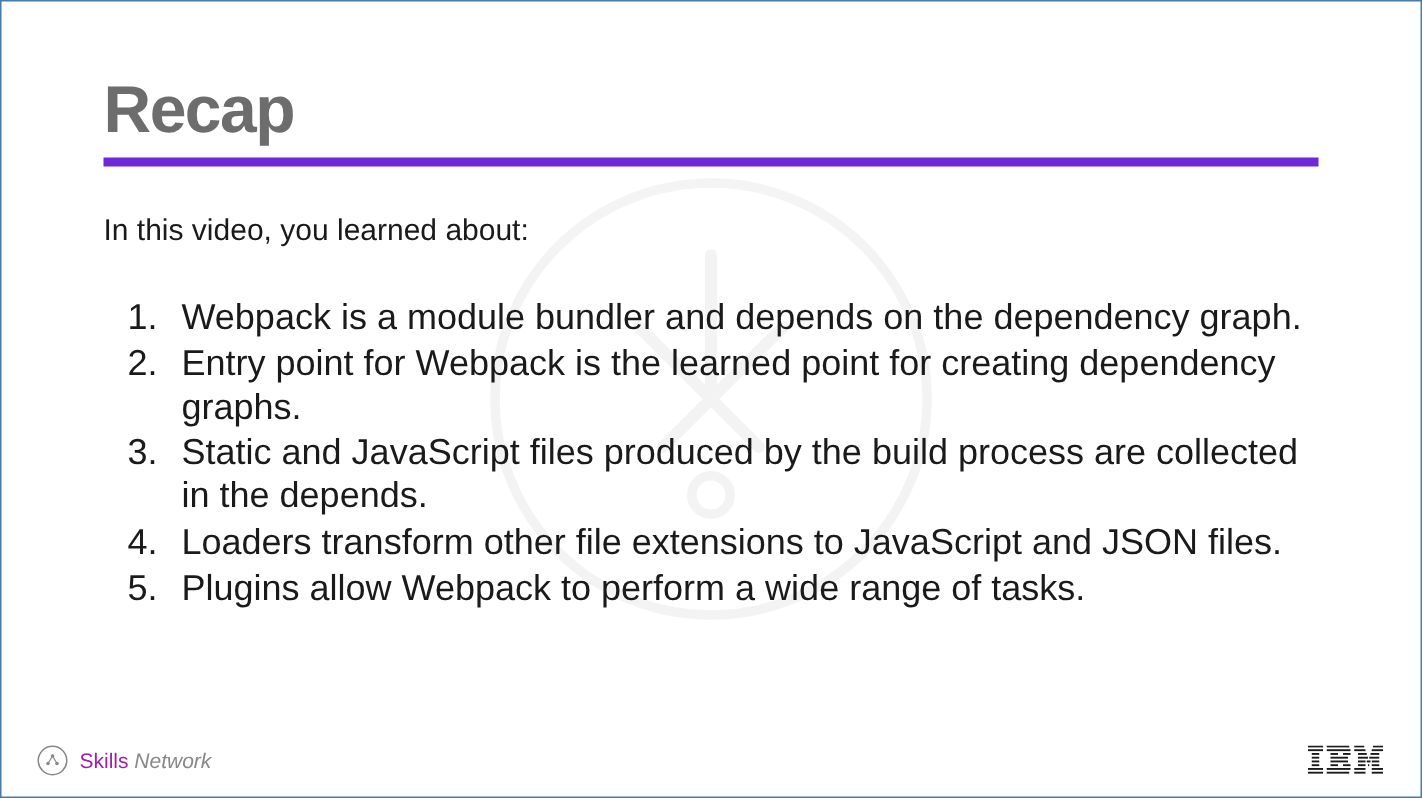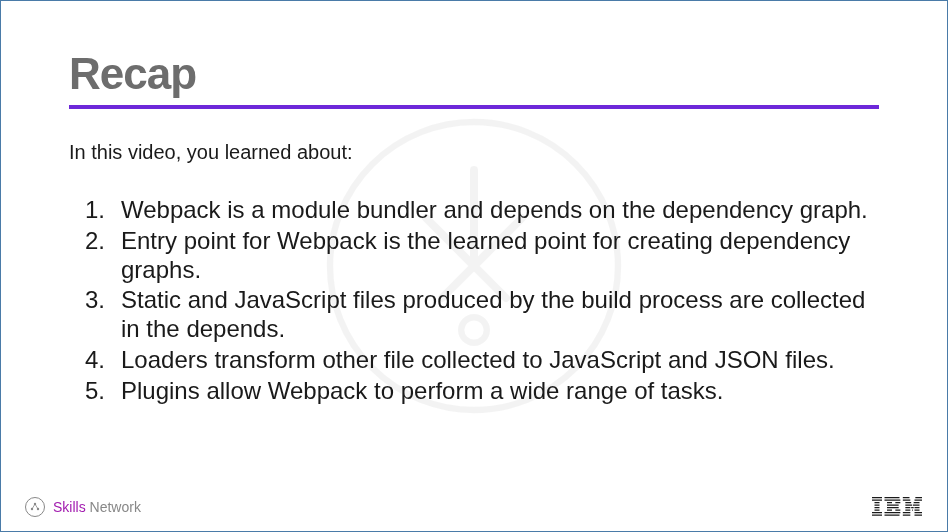--- a/index.html
+++ b/index.html
@@ -34,21 +34,21 @@
       position: relative;
       z-index: 1;
       padding: 48px 68px 0 68px;
     }
     .title {
       font-size: 44px;
       font-weight: 700;
       color: #6d6d6d;
       letter-spacing: -1px;
       padding-bottom: 6px;
-      border-bottom: 4px solid #6d28d9;
+      border-bottom: 6px solid #6d28d9;
       margin-bottom: 32px;
     }
     .intro {
       font-size: 20px;
       color: #1a1a1a;
       margin-bottom: 32px;
       font-weight: 400;
     }
     .list {
       list-style: none;
@@ -101,20 +101,21 @@
     .footer-text {
       font-size: 14px;
     }
     .footer-text .bold {
       font-weight: 400;
       color: #a21caf;
     }
     .footer-text .light {
       color: #888;
       font-weight: 400;
+      font-style: italic;
     }
     .ibm-logo {
       display: flex;
       flex-direction: column;
       gap: 1px;
     }
     .ibm-logo svg {
       width: 52px;
       height: 20px;
     }
@@ -130,21 +131,21 @@
   </svg>
 </div>
 
 <div class="content">
   <h1 class="title">Recap</h1>
   <p class="intro">In this video, you learned about:</p>
   <ol class="list">
     <li>Webpack is a module bundler and depends on the dependency graph.</li>
     <li>Entry point for Webpack is the learned point for creating dependency graphs.</li>
     <li>Static and JavaScript files produced by the build process are collected in the depends.</li>
-    <li>Loaders transform other file collected to JavaScript and JSON files.</li>
+    <li>Loaders transform other file extensions to JavaScript and JSON files.</li>
     <li>Plugins allow Webpack to perform a wide range of tasks.</li>
   </ol>
 </div>
 
 <div class="footer">
   <div class="footer-left">
     <div class="footer-icon">
       <svg width="12" height="12" viewBox="0 0 12 12">
         <circle cx="6" cy="3" r="1.2" fill="#888"></circle>
         <circle cx="3" cy="8" r="1.2" fill="#888"></circle>

